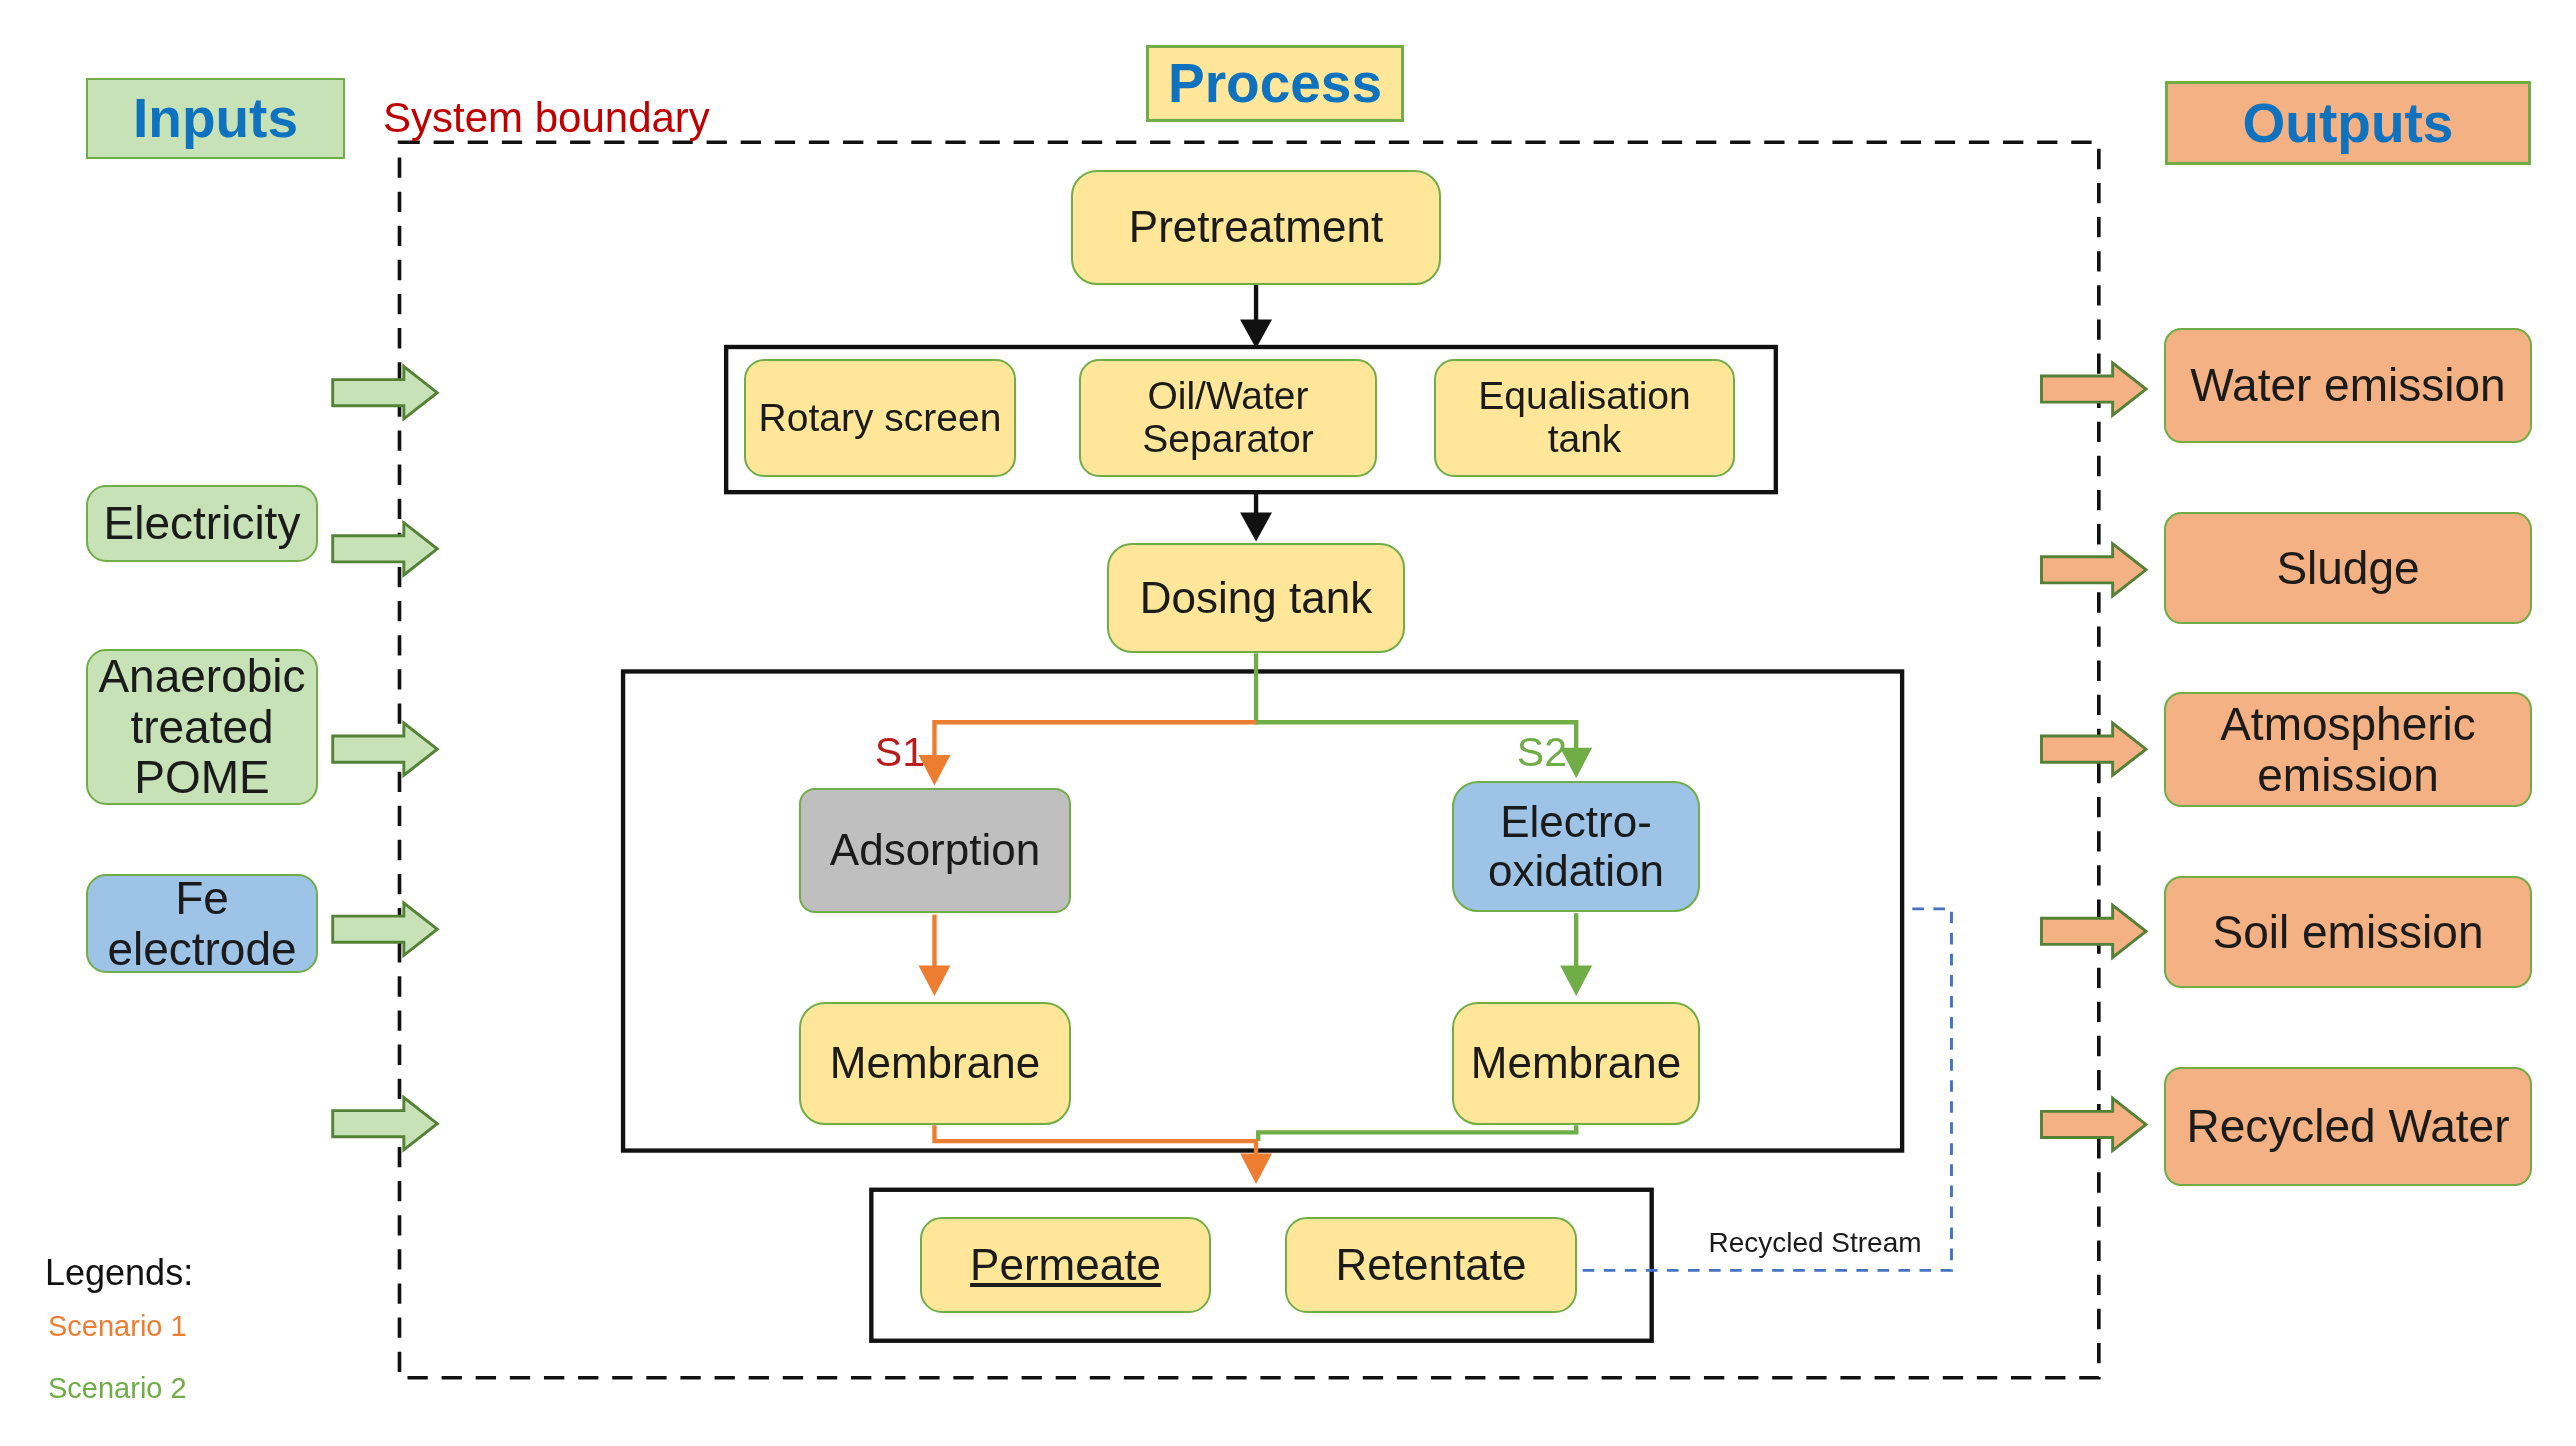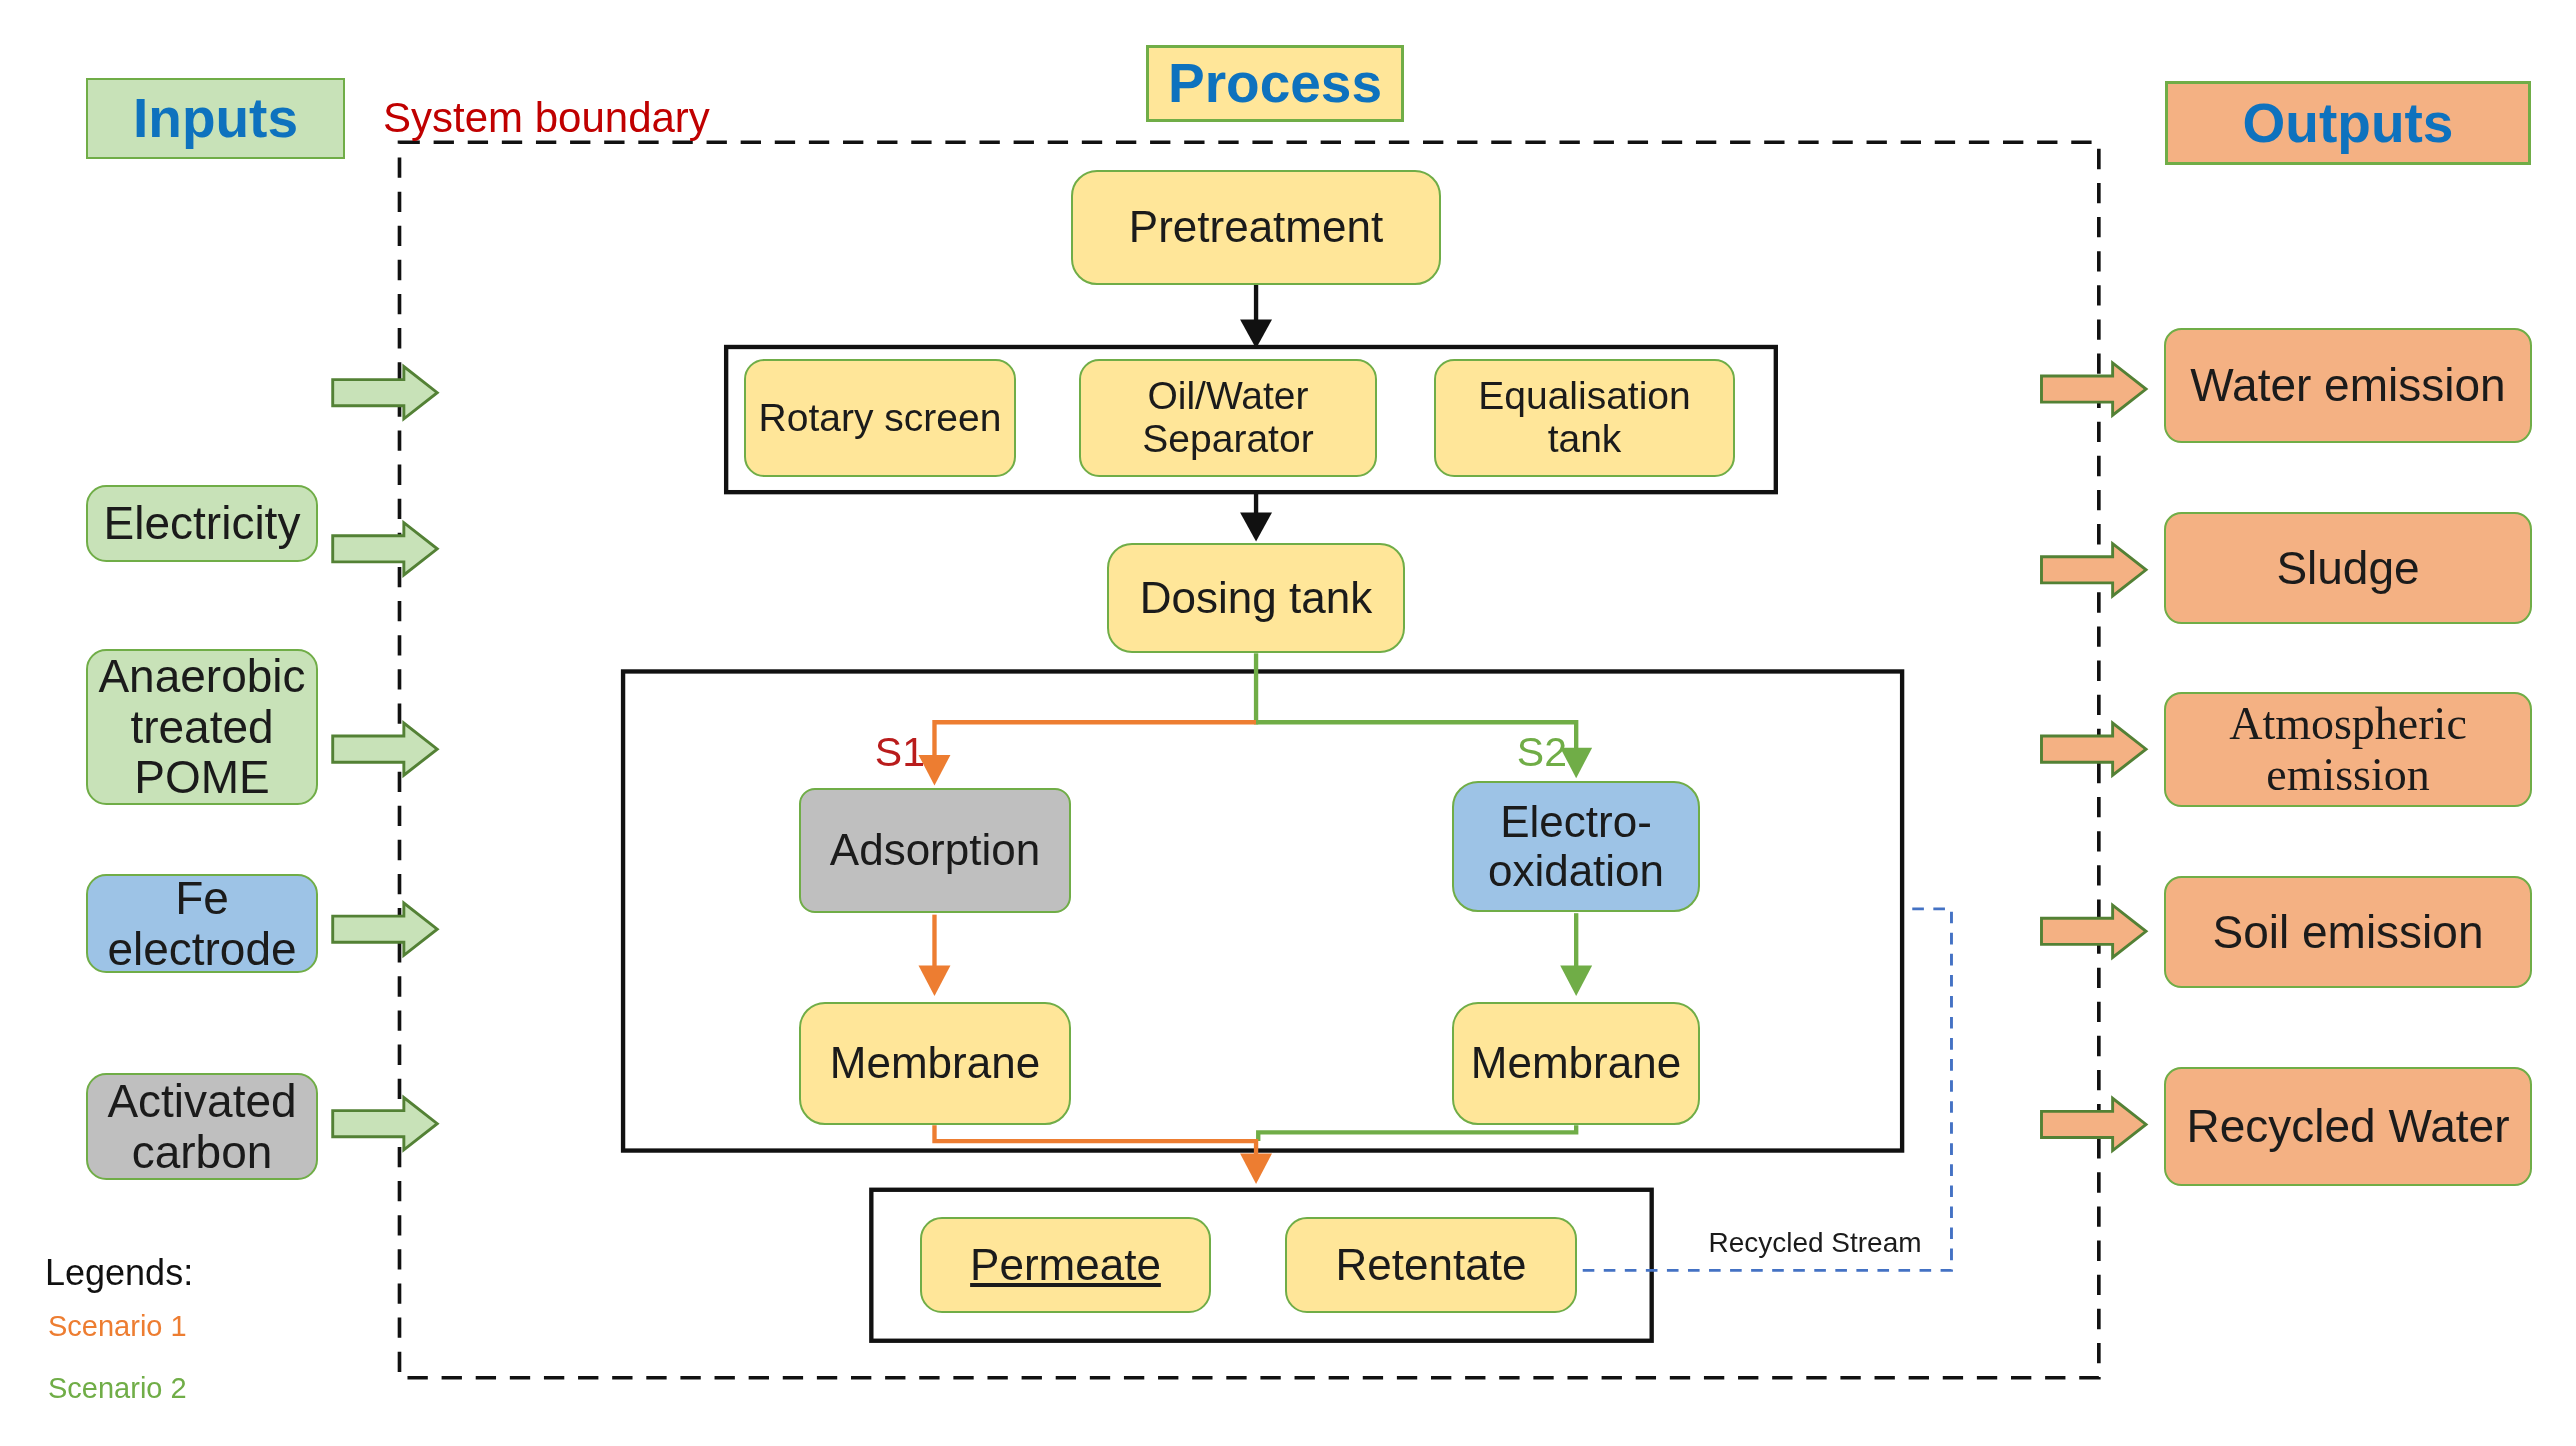--- a/index.html
+++ b/index.html
@@ -105,25 +105,24 @@
   </svg>
 
   <div class="box hdr green-fill inputs-hdr">Inputs</div>
   <div class="sysboundary">System boundary</div>
   <div class="box hdr yellow-fill process-hdr">Process</div>
   <div class="box hdr orange-fill outputs-hdr">Outputs</div>
 
   <div class="box rounded green-fill lbl in-box" style="top:485px;height:77px;">Electricity</div>
   <div class="box rounded green-fill lbl in-box" style="top:649px;height:156px;padding:0 4.4px;">Anaerobic treated POME</div>
   <div class="box rounded blue-fill lbl in-box" style="top:874px;height:99px;">Fe electrode</div>
-  <div class="box rounded gray-fill lbl in-box" style="top:1073px;height:107px;">Activated carbon</div>
 
   <div class="box rounded orange-fill lbl out-box" style="top:328px;height:115px;">Water emission</div>
   <div class="box rounded orange-fill lbl out-box" style="top:512px;height:112px;">Sludge</div>
-  <div class="box rounded orange-fill lbl out-box" style="top:692px;height:115px;padding:0 7.3px;font-family:Liberation Serif, serif;">Atmospheric emission</div>
+  <div class="box rounded orange-fill lbl out-box" style="top:692px;height:115px;padding:0 7.3px;">Atmospheric emission</div>
   <div class="box rounded orange-fill lbl out-box" style="top:876px;height:112px;">Soil emission</div>
   <div class="box rounded orange-fill lbl out-box" style="top:1067px;height:119px;">Recycled Water</div>
 
   <div class="box rounded yellow-fill proc-lbl" style="left:1071px;top:170px;width:370px;height:115px;border-radius:26px;">Pretreatment</div>
 
   <div class="box rounded yellow-fill sub-lbl" style="left:744px;top:359px;width:272px;height:118px;padding:0 5.8px;">Rotary screen</div>
   <div class="box rounded yellow-fill sub-lbl" style="left:1079px;top:359px;width:298px;height:118px;padding:0 5.8px;">Oil/Water Separator</div>
   <div class="box rounded yellow-fill sub-lbl" style="left:1434px;top:359px;width:301px;height:118px;padding:0 5.8px;">Equalisation tank</div>
 
   <div class="box rounded yellow-fill proc-lbl" style="left:1107px;top:543px;width:298px;height:110px;border-radius:25px;">Dosing tank</div>

